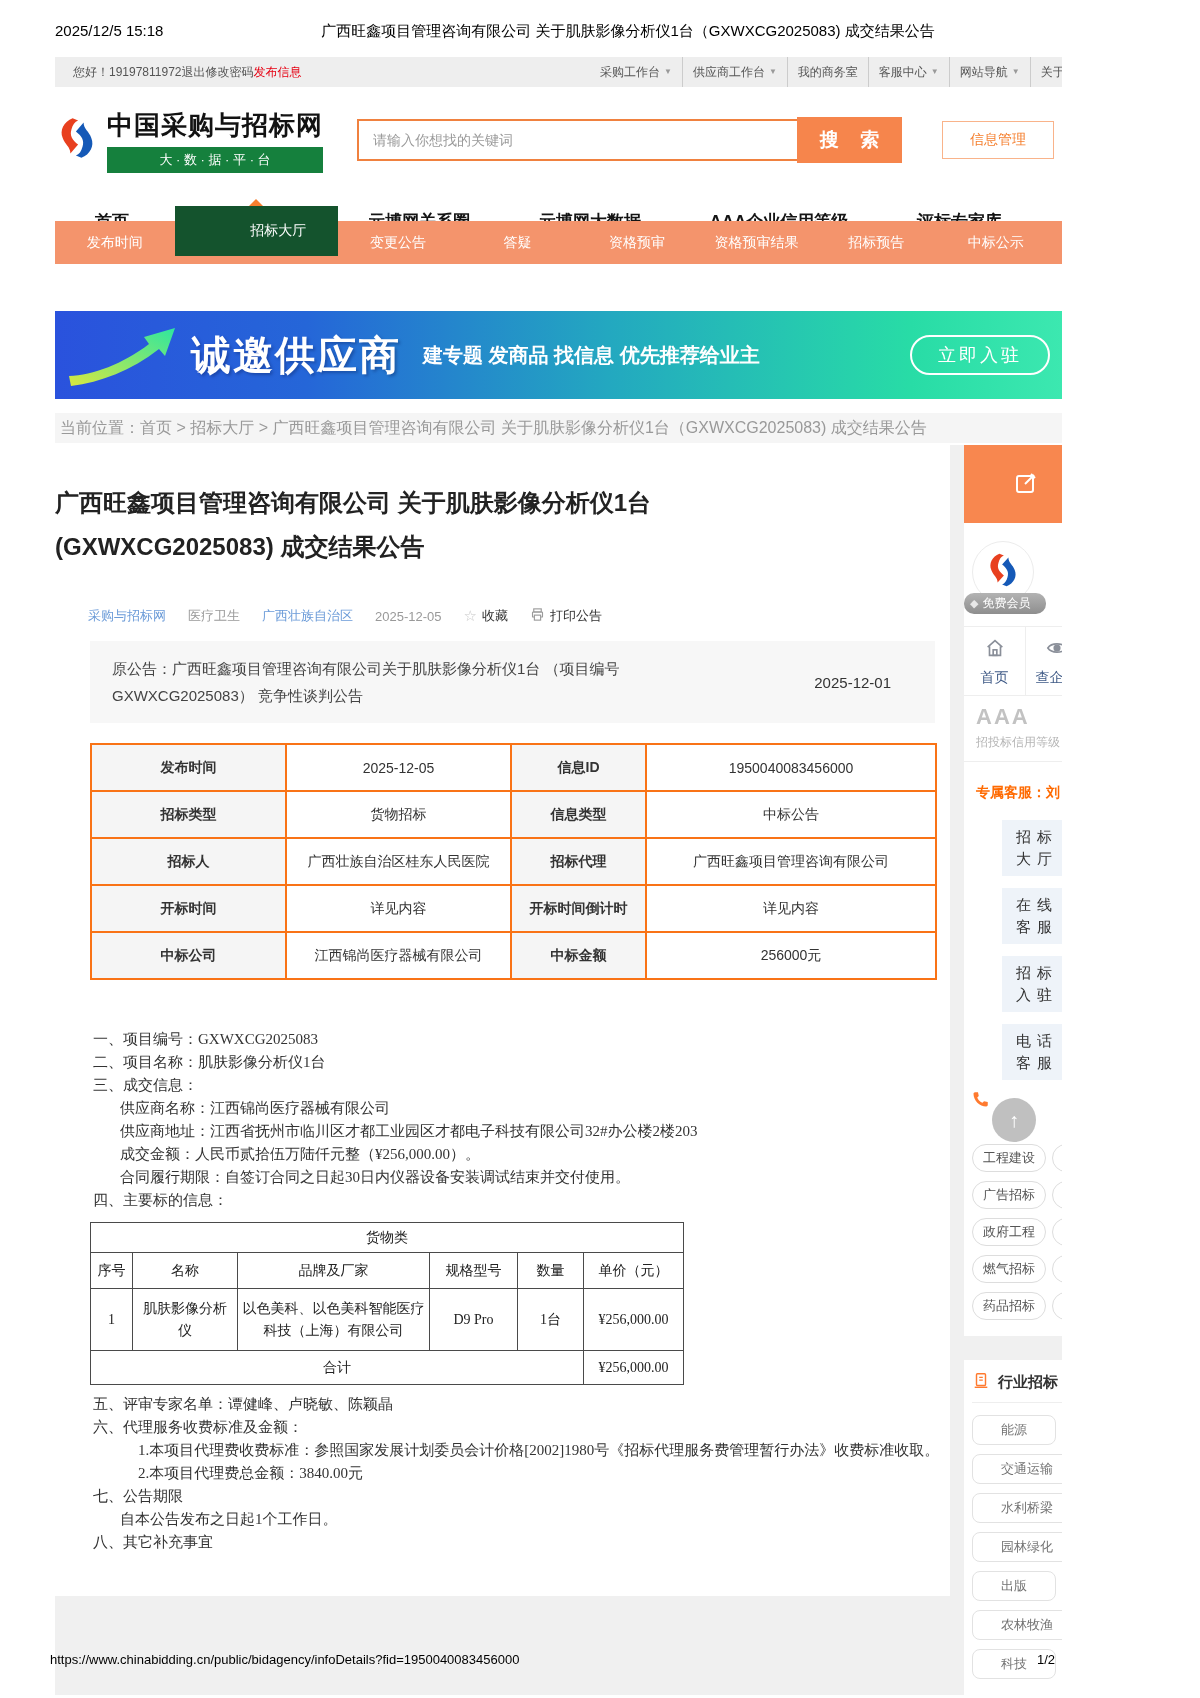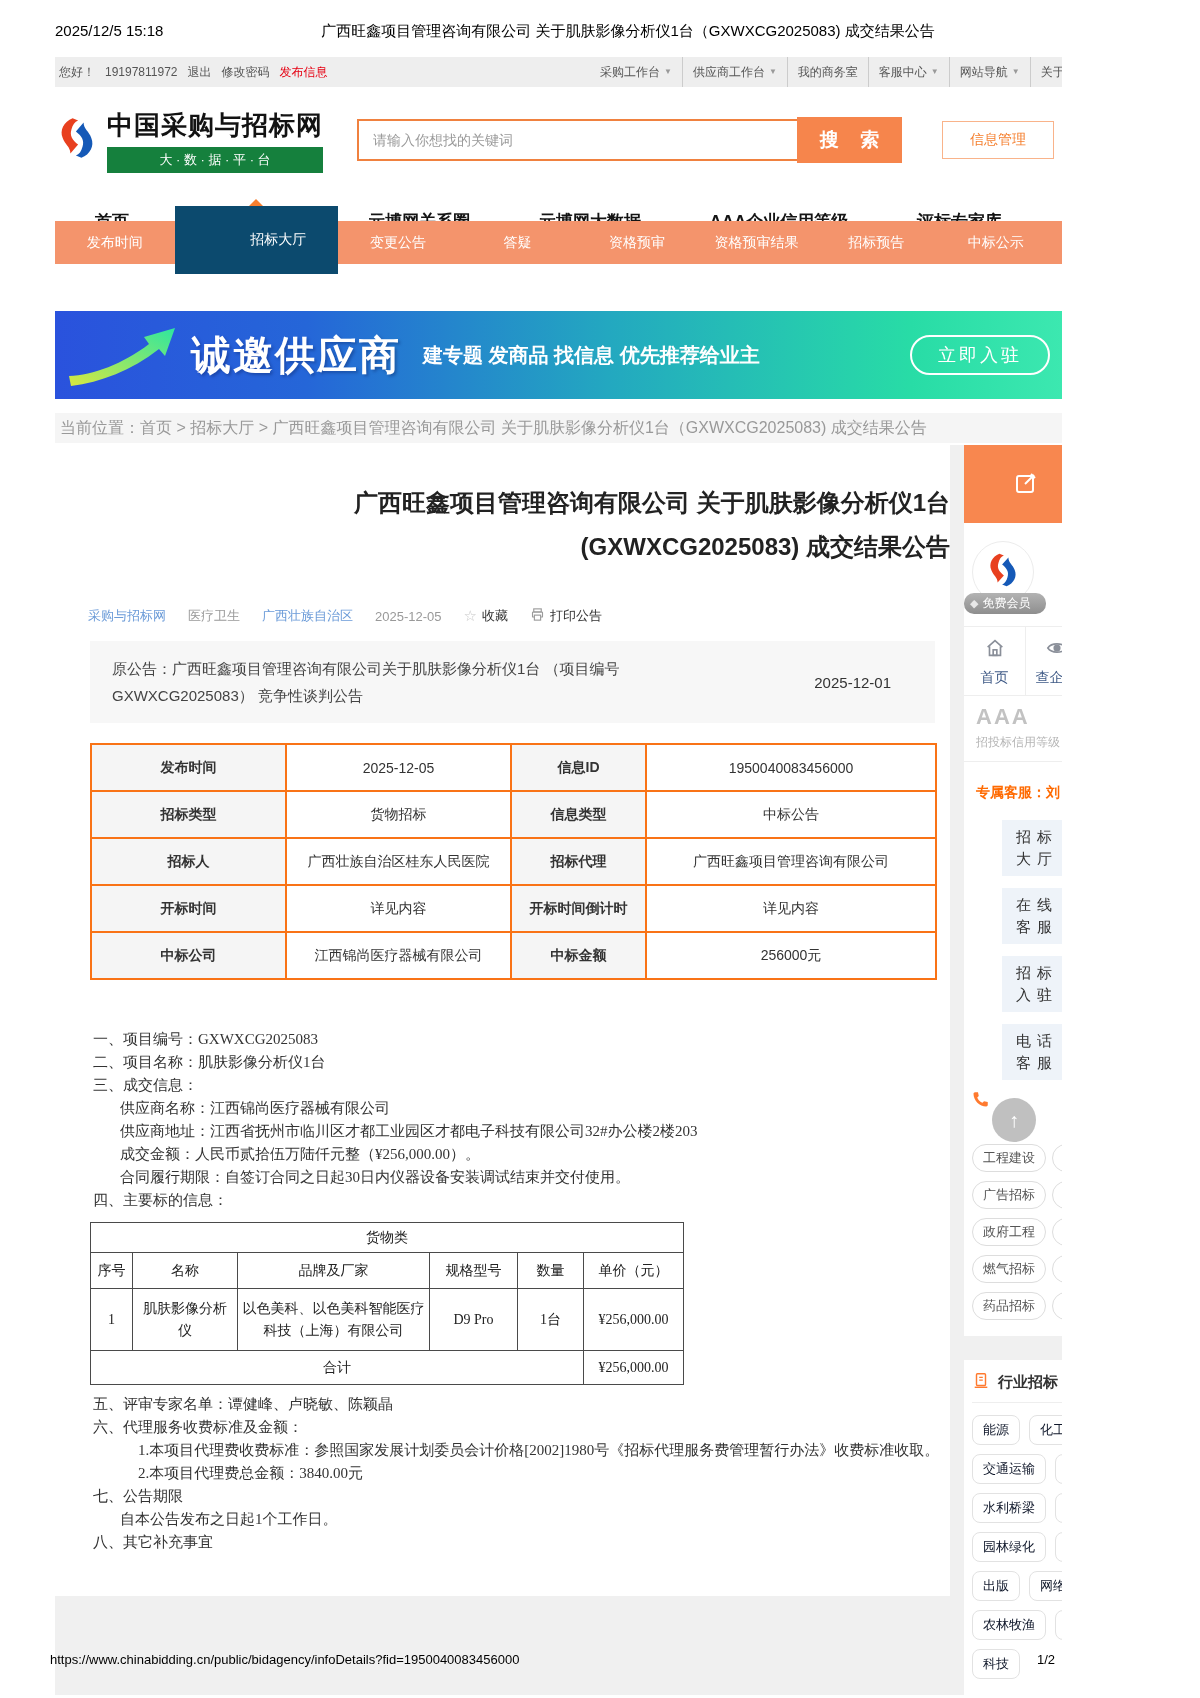--- a/index.html
+++ b/index.html
@@ -8,21 +8,21 @@
 
   
   .print-header { position:relative; height:57px; }
   .ph-date { position:absolute; left:55px; top:22px; font-size:15px; color:#000; }
   .ph-title { position:absolute; left:156px; right:100px; top:22px; text-align:center; font-size:15px; color:#000; white-space:nowrap; overflow:hidden; }
 
   .clip { margin-left:55px; width:1007px; overflow:hidden; background:#fff; }
 
   
   .user-bar { position:relative; height:30px; background:#eeeeee; font-size:12px; color:#555; line-height:30px; }
-  .ub-left { position:absolute; left:4px; top:0; display:flex; gap:10px; white-space:nowrap; }
+  .ub-left { position:absolute; left:18px; top:0; display:flex; white-space:nowrap; }
   .ub-left .red { color:#e60012; }
   .ub-right { position:absolute; left:535px; top:0; display:flex; white-space:nowrap; }
   .ub-item { padding:0 10px; border-right:1px solid #ccc; display:flex; align-items:center; gap:4px; }
   .ub-item:last-child { border-right:none; }
   .ub-arrow { font-size:8px; color:#999; }
 
   
   .site-header { display:flex; align-items:center; height:106px; }
   .logo-wrap { display:flex; align-items:center; gap:8px; width:288px; }
   .logo-name { font-size:26px; font-weight:bold; color:#121212; letter-spacing:1px; white-space:nowrap; }
@@ -36,39 +36,39 @@
   
   .main-nav { display:flex; justify-content:space-between; align-items:center; height:56px; padding:0 60px 0 40px; font-size:17px; font-weight:bold; color:#141414; }
   .main-nav .nav-item { cursor:default; white-space:nowrap; }
   .main-nav .active { color:#f5761d; }
 
   
   .sub-nav-wrap { position:relative; height:58px; }
   .sub-gray { height:15px; background:#f2f2f2; }
   .sub-bar { height:43px; background:#f4946c; display:flex; width:1120px; }
   .sub-tab { flex:1; display:flex; align-items:center; justify-content:center; color:#fff; font-size:14px; white-space:nowrap; }
-  .sub-tab.active { background:#0c4a6e; margin-top:-15px; height:68px; position:relative;padding-left:44px; }
+  .sub-tab.active { background:#14532d; margin-top:-15px; height:50px; position:relative;padding-left:44px; }
   .sub-tab.active::before { content:''; position:absolute; top:-7px; left:50%; margin-left:-7px; border-left:7px solid transparent; border-right:7px solid transparent; border-bottom:7px solid #f87f2f; }
 
   
   .banner { margin-top:4px; height:88px; background:linear-gradient(90deg,#2a52dd 0%,#2566d8 25%,#23a8c0 55%,#28dca6 85%,#3ce8b0 100%); display:flex; align-items:center; position:relative; overflow:hidden; }
   .banner-arrow { margin-left:10px; flex:none; }
   .banner-headline { font-size:40px; font-weight:bold; color:#fff; margin-left:6px; white-space:nowrap; text-shadow:2px 2px 3px rgba(10,30,90,.35); letter-spacing:2px; }
   .banner-sub { font-size:20px; color:#fff; font-weight:bold; margin-left:22px; white-space:nowrap; }
   .banner-cta { position:absolute; right:12px; top:24px; width:140px; height:40px; border:2px solid #fff; border-radius:22px; color:#fff; font-size:18px; line-height:36px; text-align:center; letter-spacing:3px; background:transparent; }
 
   
   .breadcrumb { margin-top:14px; height:30px; background:#f5f5f5; line-height:30px; font-size:16px; color:#999; padding-left:5px; white-space:nowrap; overflow:hidden; }
 
   
   .content-row { margin-top:2px; display:flex; background:#f0f0f0; align-items:flex-start; }
   .article { width:895px; background:#fff; padding-bottom:42px; flex:none; }
   .sidebar { width:240px; margin-left:14px; flex:none; }
 
-  .a-title { margin-top:36px; text-align:right; font-size:24px; font-weight:bold; color:#222; line-height:44px; }
+  .a-title { margin-top:36px; text-align:left; font-size:24px; font-weight:bold; color:#222; line-height:44px; }
   .a-meta { margin:38px 0 0 33px; display:flex; align-items:center; gap:22px; font-size:13px; }
   .m-link { color:#6b9bd8; }
   .m-gray { color:#999; }
   .m-act { color:#333; display:flex; align-items:center; gap:5px; }
   .star-ico { color:#c9c9c9; font-size:15px; }
 
   .orig-box { margin:16px 15px 0 35px; background:#f7f7f7; padding:14px 22px; display:flex; align-items:center; }
   .orig-text { width:600px; font-size:15px; color:#444; line-height:27px; }
   .orig-date { margin-left:auto; margin-right:22px; font-size:15px; color:#333; }
 
@@ -109,21 +109,21 @@
   .sb-float { position:relative; height:42px; margin-top:10px; }
   .sb-phone { position:absolute; left:8px; top:0; }
   .to-top { position:absolute; left:28px; top:8px; width:44px; height:44px; border-radius:50%; background:rgba(150,150,150,.6); display:flex; align-items:center; justify-content:center; z-index:3; color:#fff; font-size:20px; font-weight:bold; }
   .sb-pills { position:relative; margin-top:12px; padding-left:8px; display:flex; flex-direction:column; gap:9px; }
   .pill-row { display:flex; gap:6px; white-space:nowrap; }
   .pill { border:1px solid #ddd; border-radius:15px; padding:4px 10px; font-size:13px; color:#555; background:#fff; white-space:nowrap; }
   .sb-card2 { margin-top:24px; padding:12px 0 16px 8px; }
   .sb2-head { display:flex; align-items:center; gap:8px; padding-bottom:9px; border-bottom:1px solid #eee; font-size:15px; font-weight:bold; color:#333; white-space:nowrap; }
   .sb2-tags { margin-top:12px; display:flex; flex-direction:column; gap:9px; }
   .tag-row { display:flex; gap:9px; white-space:nowrap; }
-  .tag { border:1px solid #e2e2e2; border-radius:8px; padding:5px 10px; font-size:13px; color:#0f172a; background:#fff; white-space:nowrap; }
+  .tag { border:1px solid #e2e2e2; border-radius:8px; padding:5px 28px; font-size:13px; color:#737373; background:#fff; white-space:nowrap; }
 
   
   .page-footer { position:absolute; left:50px; top:1652px; width:1005px; display:flex; font-size:13px; color:#000; }
   .pf-url { flex:1; }
 </style>
 </head>
 <body>
 
 <div class="page">
 

